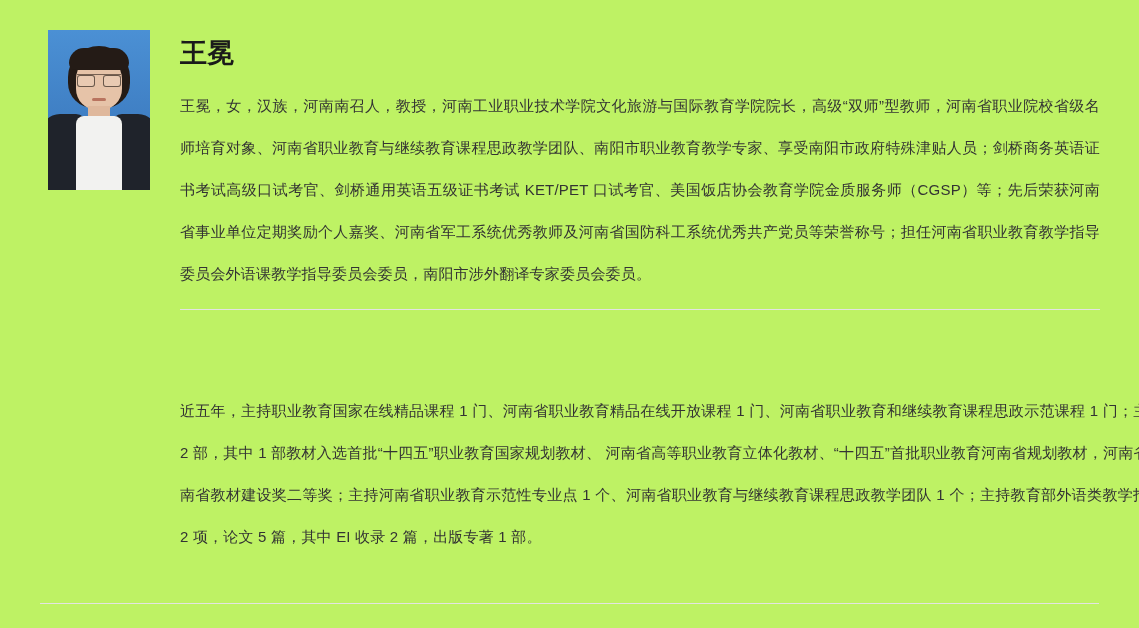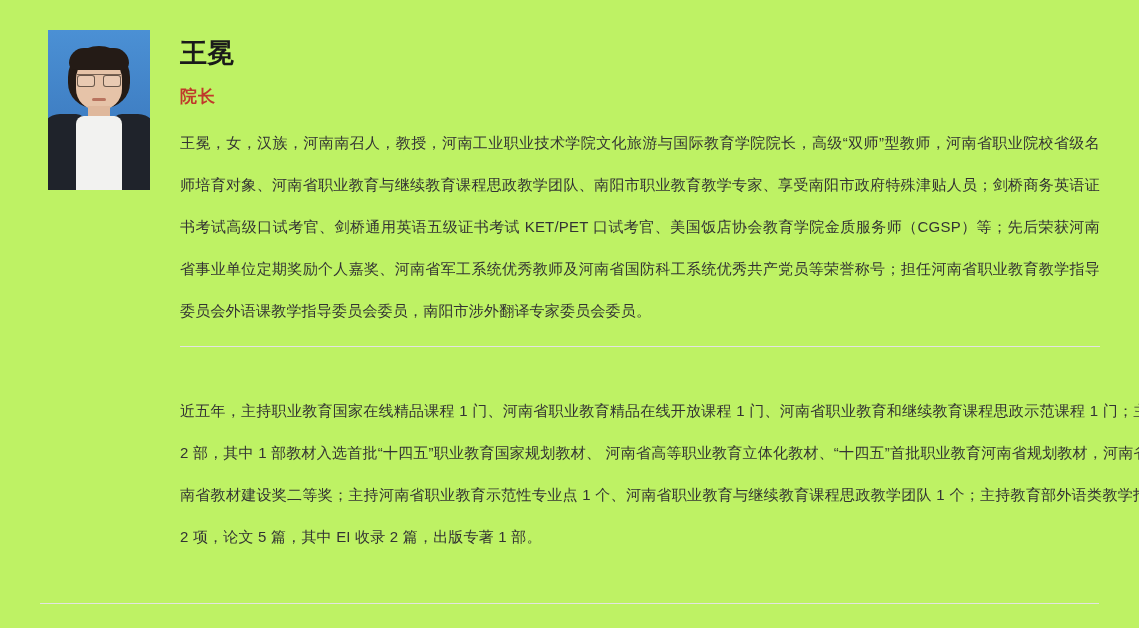--- a/index.html
+++ b/index.html
@@ -207,21 +207,20 @@
         <div class="mouth"></div>
         <div class="neck"></div>
         <div class="jacket-l"></div>
         <div class="jacket-r"></div>
         <div class="shirt"></div>
       </div>
     </div>
 
     <div class="info">
       <div class="name">王冕</div>
-      <div class="title">院长</div>
       <div class="bio">王冕，女，汉族，河南南召人，教授，河南工业职业技术学院文化旅游与国际教育学院院长，高级“双师”型教师，河南省职业院校省级名师培育对象、河南省职业教育与继续教育课程思政教学团队、南阳市职业教育教学专家、享受南阳市政府特殊津贴人员；剑桥商务英语证书考试高级口试考官、剑桥通用英语五级证书考试 KET/PET 口试考官、美国饭店协会教育学院金质服务师（CGSP）等；先后荣获河南省事业单位定期奖励个人嘉奖、河南省军工系统优秀教师及河南省国防科工系统优秀共产党员等荣誉称号；担任河南省职业教育教学指导委员会外语课教学指导委员会委员，南阳市涉外翻译专家委员会委员。</div>
       <hr class="divider">
     </div>
 
   </div>
 
   <div class="section" style="position:absolute; left:40px; top:382px; width:1060px;">
     <div class="section-body">近五年，主持职业教育国家在线精品课程 1 门、河南省职业教育精品在线开放课程 1 门、河南省职业教育和继续教育课程思政示范课程 1 门；主编并出版教材 2 部，其中 1 部教材入选首批“十四五”职业教育国家规划教材、 河南省高等职业教育立体化教材、“十四五”首批职业教育河南省规划教材，河南省优质教材及河南省教材建设奖二等奖；主持河南省职业教育示范性专业点 1 个、河南省职业教育与继续教育课程思政教学团队 1 个；主持教育部外语类教学指导委员会课题 2 项，论文 5 篇，其中 EI 收录 2 篇，出版专著 1 部。</div>
   </div>
 

